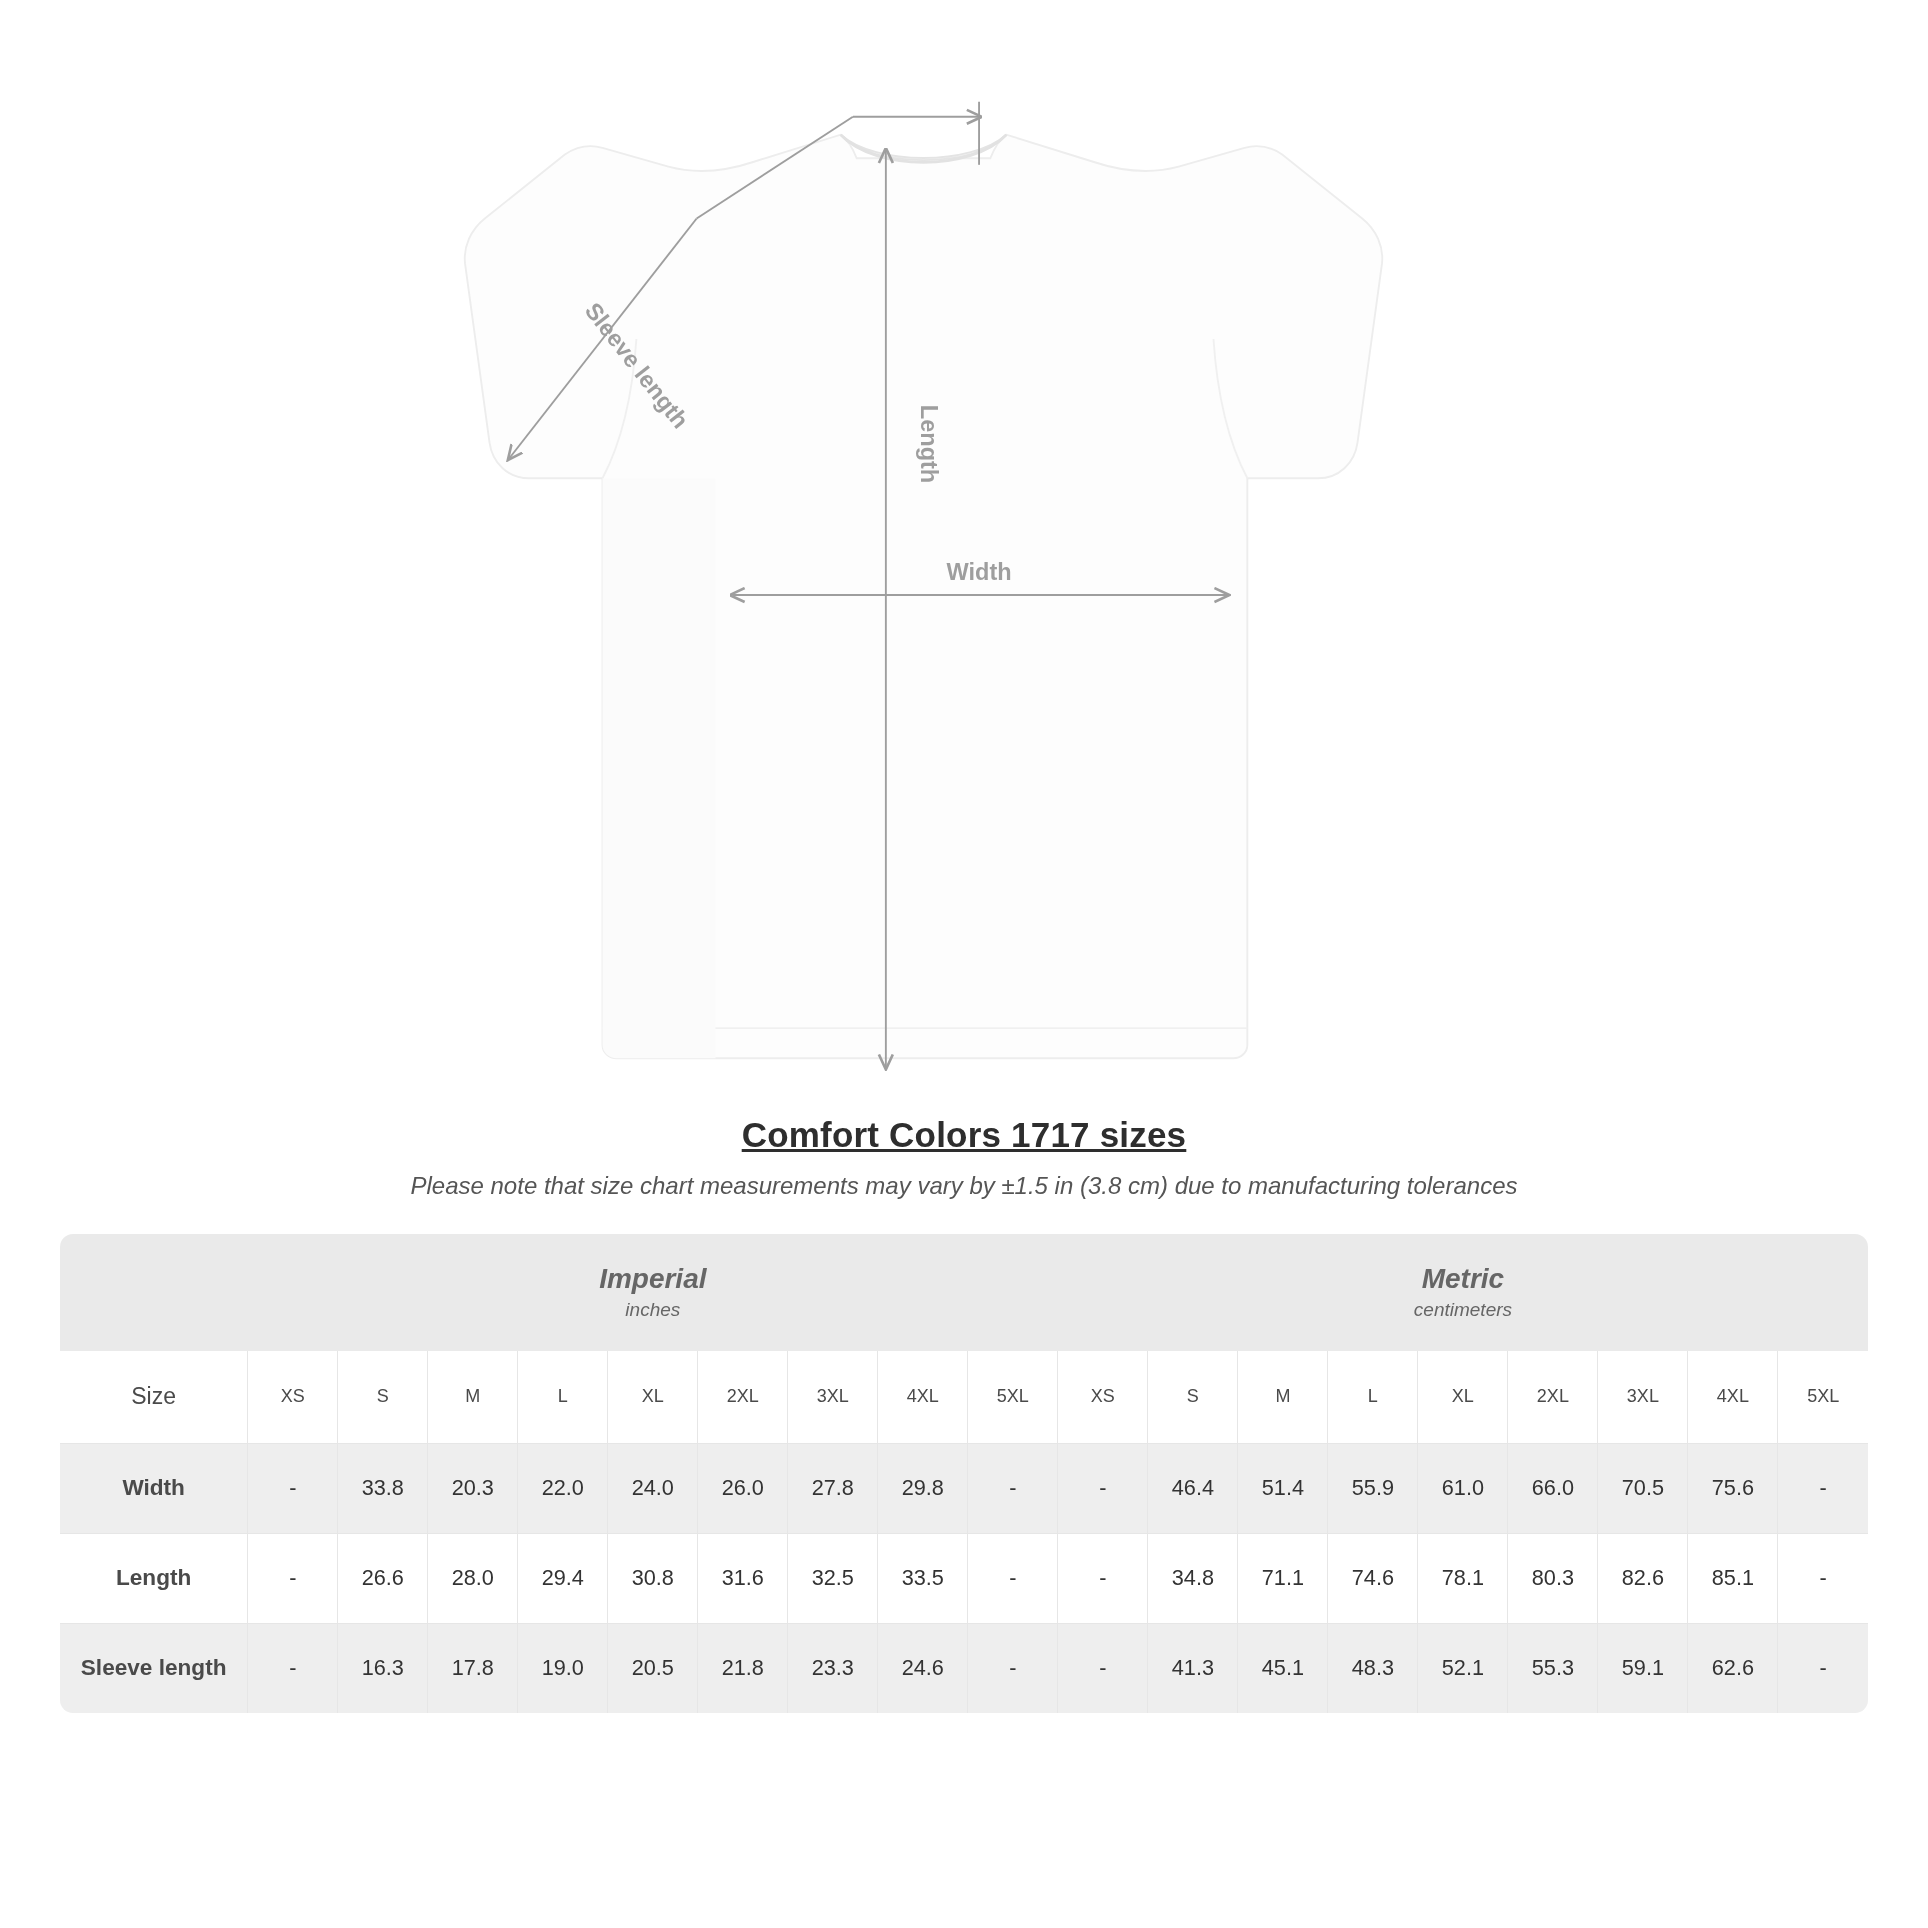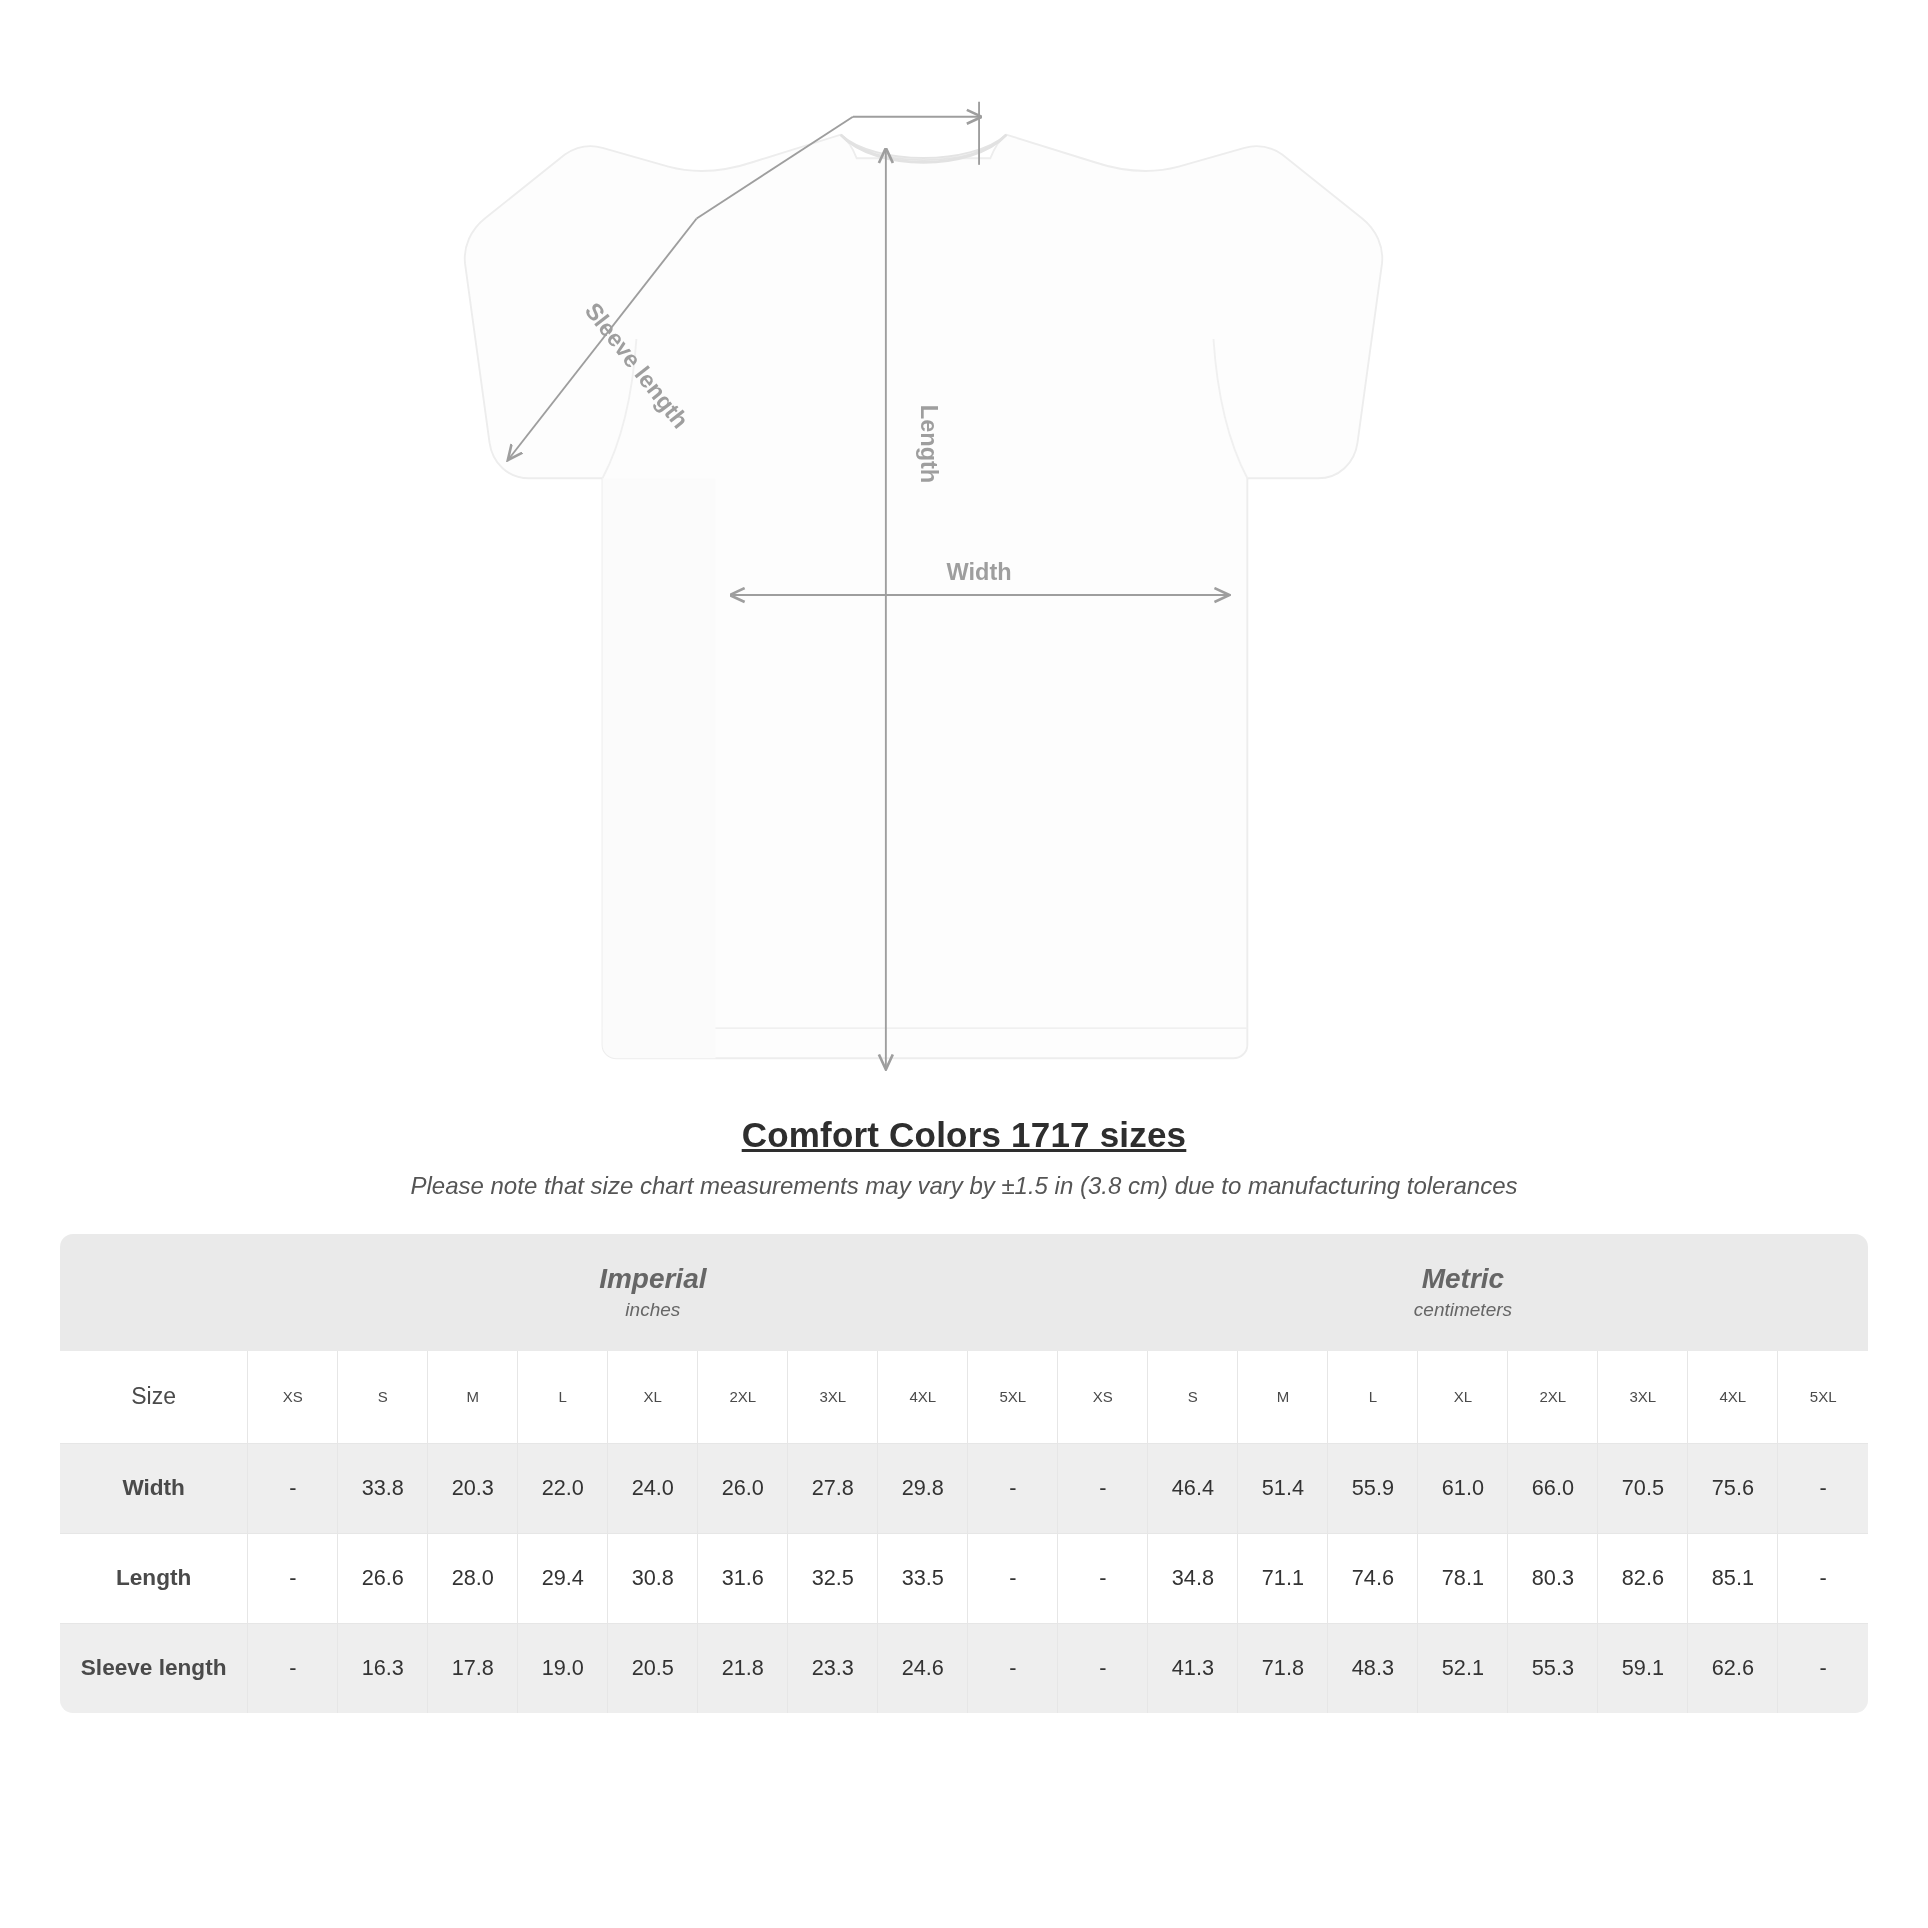--- a/index.html
+++ b/index.html
@@ -82,21 +82,21 @@
   .unit-sub {
     font-size: 19px;
     font-style: italic;
     color: #666666;
     line-height: 1.5;
   }
 
   .head-row td {
     background: #ffffff;
     height: 90px;
-    font-size: 15px;
+    font-size: 18px;
     font-weight: bold;
     color: #4a4a4a;
     border-right: 0.9px solid #e6e6e6;
   }
   .head-row td:last-child { border-right: none; }
   .head-row td.rowlabel {
     font-size: 23px;
   }
 
   .data-row td {
@@ -307,21 +307,21 @@
         <td>16.3</td>
         <td>17.8</td>
         <td>19.0</td>
         <td>20.5</td>
         <td>21.8</td>
         <td>23.3</td>
         <td>24.6</td>
         <td>-</td>
         <td>-</td>
         <td>41.3</td>
-        <td>71.8</td>
+        <td>45.1</td>
         <td>48.3</td>
         <td>52.1</td>
         <td>55.3</td>
         <td>59.1</td>
         <td>62.6</td>
         <td>-</td>
       </tr>
     </tbody>
   </table>
 </div>

